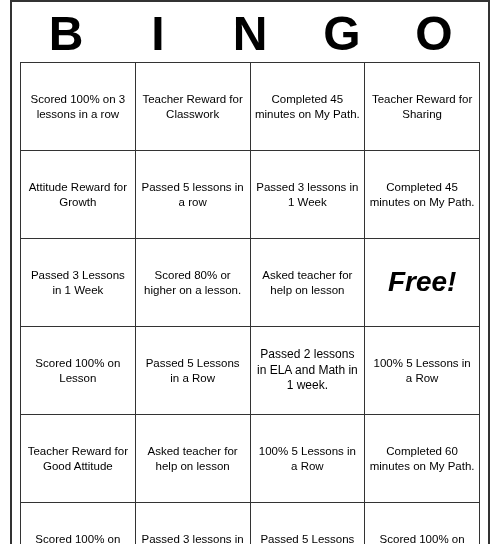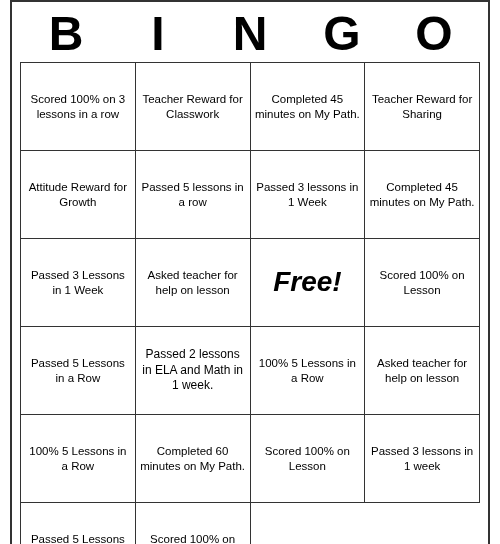--- a/index.html
+++ b/index.html
@@ -72,26 +72,28 @@
   <div class="bingo-grid">
   <div class="bingo-cell">Scored 100% on 3 lessons in a row</div>
       <div class="bingo-cell">Teacher Reward for Classwork</div>
       <div class="bingo-cell">Completed 45 minutes on My Path.</div>
       <div class="bingo-cell">Teacher Reward for Sharing</div>
       <div class="bingo-cell">Attitude Reward for Growth</div>
       <div class="bingo-cell">Passed 5 lessons in a row</div>
       <div class="bingo-cell">Passed 3 lessons in 1 Week</div>
       <div class="bingo-cell">Completed 45 minutes on My Path.</div>
       <div class="bingo-cell">Passed 3 Lessons in 1 Week</div>
+      <div class="bingo-cell">Scored 80% or higher on a lesson.</div>
       <div class="bingo-cell">Asked teacher for help on lesson</div>
       <div class="bingo-cell free">Free!</div>
       <div class="bingo-cell">Scored 100% on Lesson</div>
       <div class="bingo-cell">Passed 5 Lessons in a Row</div>
       <div class="bingo-cell small-text">Passed 2 lessons in ELA and Math in 1 week.</div>
       <div class="bingo-cell">100% 5 Lessons in a Row</div>
+      <div class="bingo-cell">Teacher Reward for Good Attitude</div>
       <div class="bingo-cell">Asked teacher for help on lesson</div>
       <div class="bingo-cell">100% 5 Lessons in a Row</div>
       <div class="bingo-cell">Completed 60 minutes on My Path.</div>
       <div class="bingo-cell">Scored 100% on Lesson</div>
       <div class="bingo-cell">Passed 3 lessons in 1 week</div>
       <div class="bingo-cell">Passed 5 Lessons in a row</div>
       <div class="bingo-cell">Scored 100% on Lesson</div>
     </div>
 </div>
 

